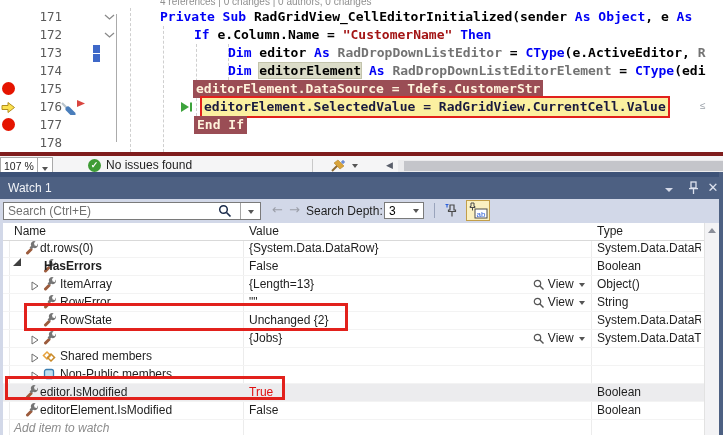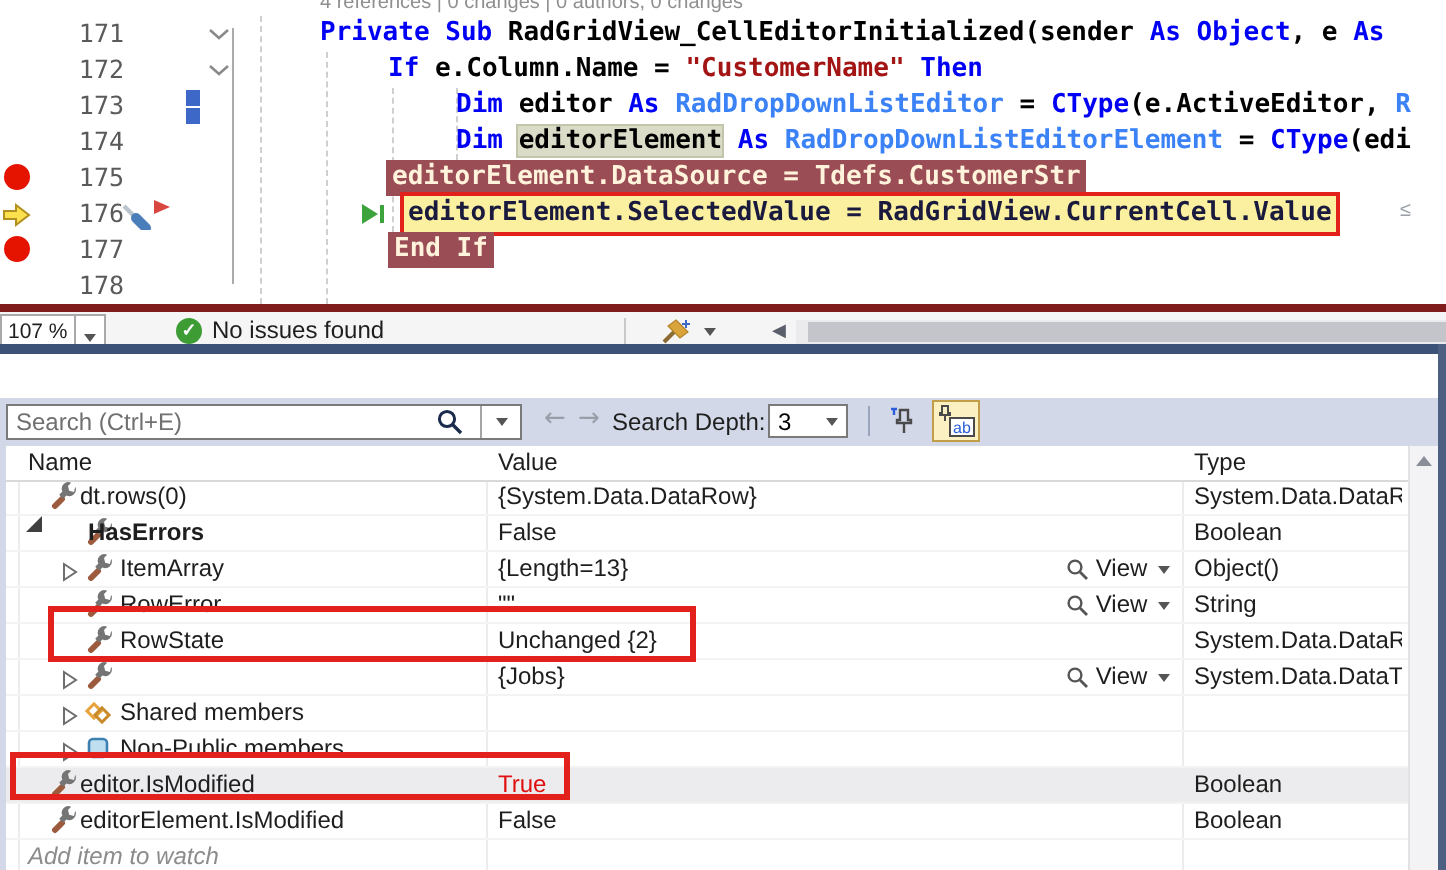--- a/index.html
+++ b/index.html
@@ -12,21 +12,21 @@
   .codelens{position:absolute;left:160px;top:-4px;font-size:10px;color:#8F8F8F;white-space:pre;}
   .guide{position:absolute;width:0;border-left:1px dashed #CFCFCF;z-index:0;}
   .outline-line{position:absolute;left:116px;top:14px;height:128px;width:0;border-left:1px solid #ABABAB;z-index:0;}
   .code-line{position:absolute;left:0;width:723px;height:18px;z-index:1;}
   .bp{position:absolute;left:2px;top:2px;width:13px;height:13px;border-radius:50%;background:#E51400;}
   .gut-svg{position:absolute;}
   .line-num{position:absolute;left:20px;top:1px;width:42px;text-align:right;
             font-family:"DejaVu Sans Mono",monospace;font-size:12.5px;color:#5A5A5A;}
   .code-text{position:absolute;top:0;height:18px;line-height:18px;white-space:pre;
              font-family:"DejaVu Sans Mono",monospace;font-size:13px;font-weight:bold;}
-  .c-kw{color:#0000F5;} .c-typ{color:#3b82f6;} .c-str{color:#A31515;} .c-pln{color:#000;}
+  .c-kw{color:#0000F5;} .c-typ{color:#737373;} .c-str{color:#A31515;} .c-pln{color:#000;}
   .c-sym{background:#DBDCC8;outline:1px solid #C3C4AC;color:#000;}
   .hl-maroon{background:#9A4D55;padding:0 3px;} .hl-maroon span{color:#FFF3DC;}
   .hl-yellow{background:#FBF0A0;border:2px solid #E2211C;padding:0 2px;top:-2px;}
   .hl-yellow span{color:#1A1A3E;}
   .eol-mark{position:absolute;top:2px;font-size:10px;color:#9AA0A8;font-weight:normal;}
   .changebar{position:absolute;left:93px;width:7px;height:8px;background:#3E68C8;}
   
   .ed-status{position:absolute;left:0;top:152px;width:723px;height:20px;background:#F5F5F6;
              border-top:4px solid #7f1d1d;font-size:12px;color:#1E1E1E;}
   .zoom-box{position:absolute;left:0;top:1px;width:36px;height:16px;background:#fff;border:1px solid #A9A9A9;
@@ -176,20 +176,32 @@
     </svg>
     <span class="dd-caret" style="position:absolute;left:352px;top:8px;"></span>
     <span class="hs-arrow">◀</span>
     <div class="hscroll-track">
       <div class="hscroll-thumb"></div>
     </div>
   </div>
 
   <div class="gap-strip"></div>
 
+  <div class="w-title">
+    <span>Watch 1</span>
+    <span class="w-title-btn" style="left:660px;width:18px;"><span class="tri-down"></span></span>
+    <span class="w-title-btn" style="left:684px;width:18px;">
+      <svg width="11" height="14" style="margin-top:4px;">
+          <rect x="3" y="1" width="5" height="6" fill="none" stroke="#DDE2EE" stroke-width="1.3"></rect>
+          <line x1="1" y1="7.6" x2="10" y2="7.6" stroke="#DDE2EE" stroke-width="1.3"></line>
+          <line x1="5.5" y1="8" x2="5.5" y2="13" stroke="#DDE2EE" stroke-width="1.3"></line>
+        </svg>
+    </span>
+    <span class="w-title-btn" style="left:704px;width:18px;font-size:13px;">✕</span>
+  </div>
 
   <div class="w-toolbar">
     <div class="search-wrap">
       <input type="text" placeholder="Search (Ctrl+E)" style="">
       <span class="search-mag">
         <svg width="14" height="14">
             <circle cx="5.5" cy="5.5" r="3.8" fill="none" stroke="#1B2B4B" stroke-width="1.5"></circle>
             <line x1="8.5" y1="8.5" x2="12.5" y2="12.5" stroke="#1B2B4B" stroke-width="1.7"></line>
           </svg>
       </span>

